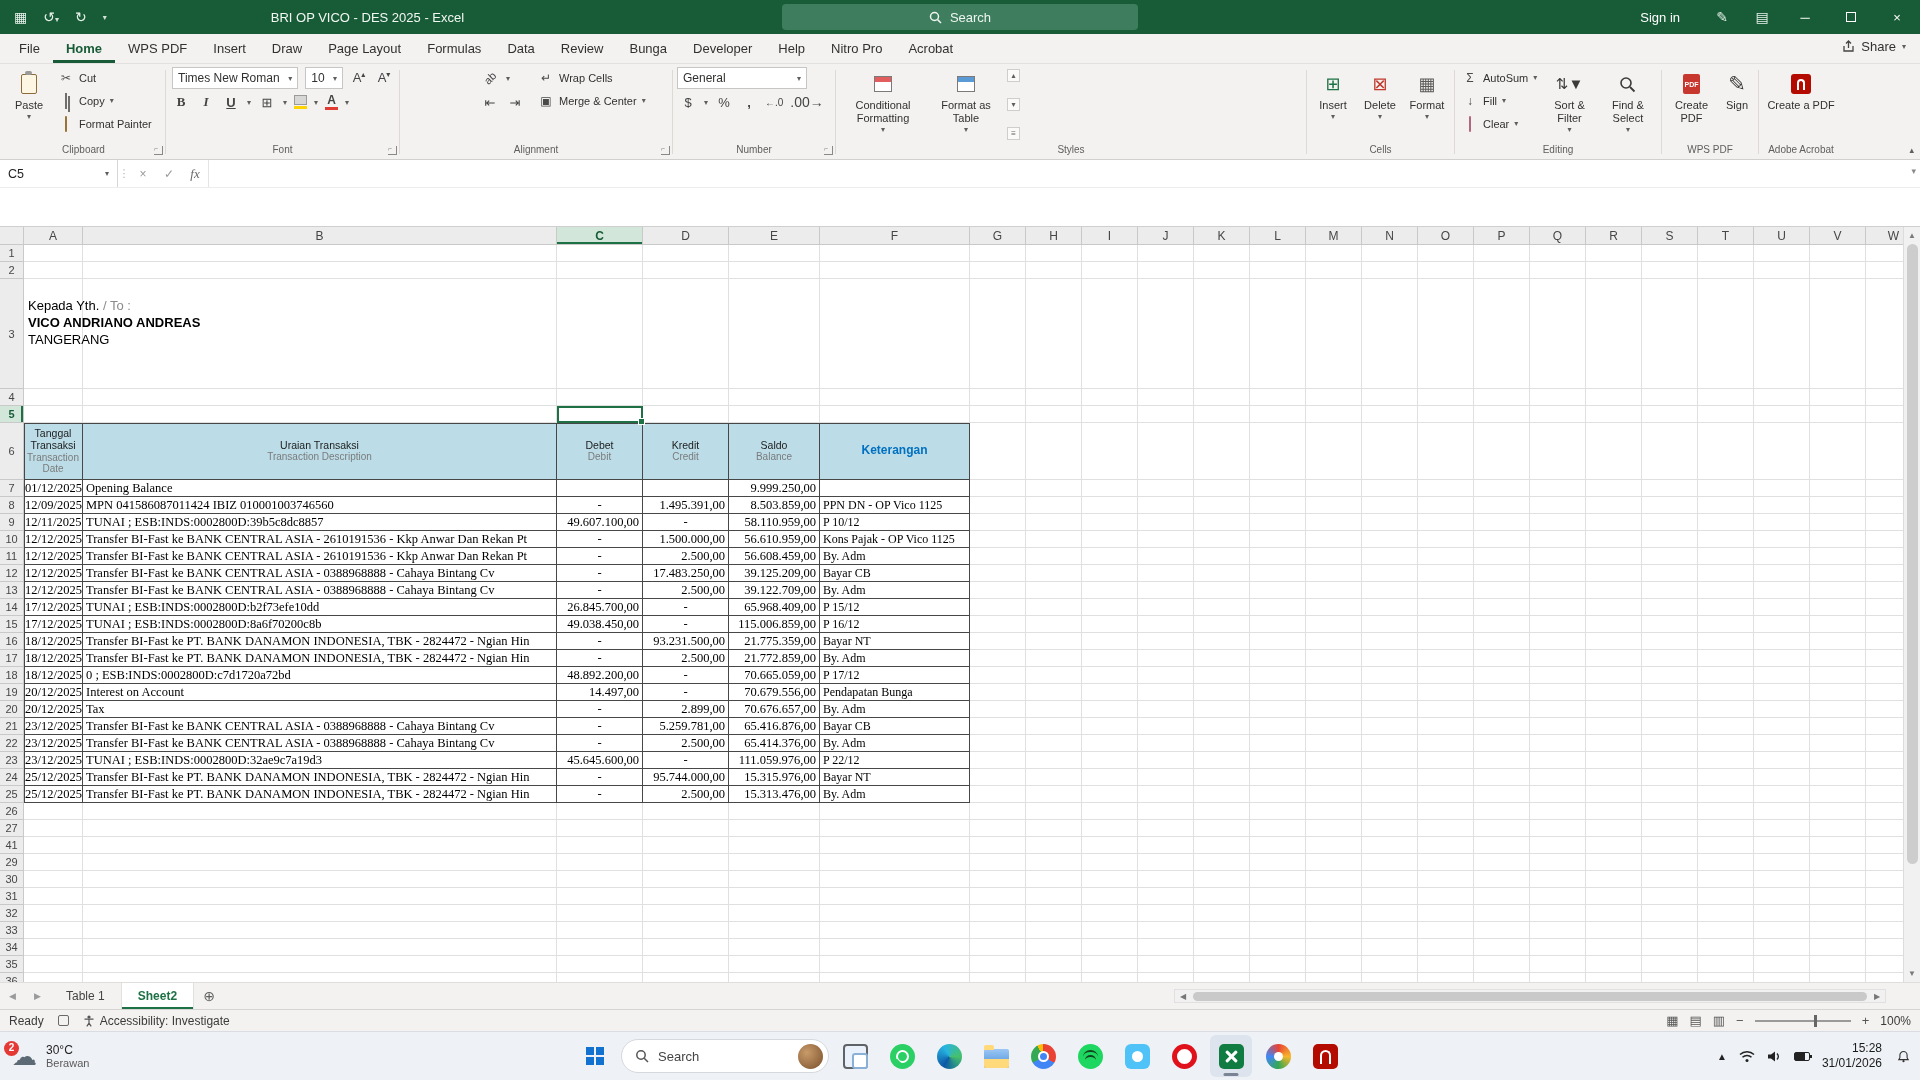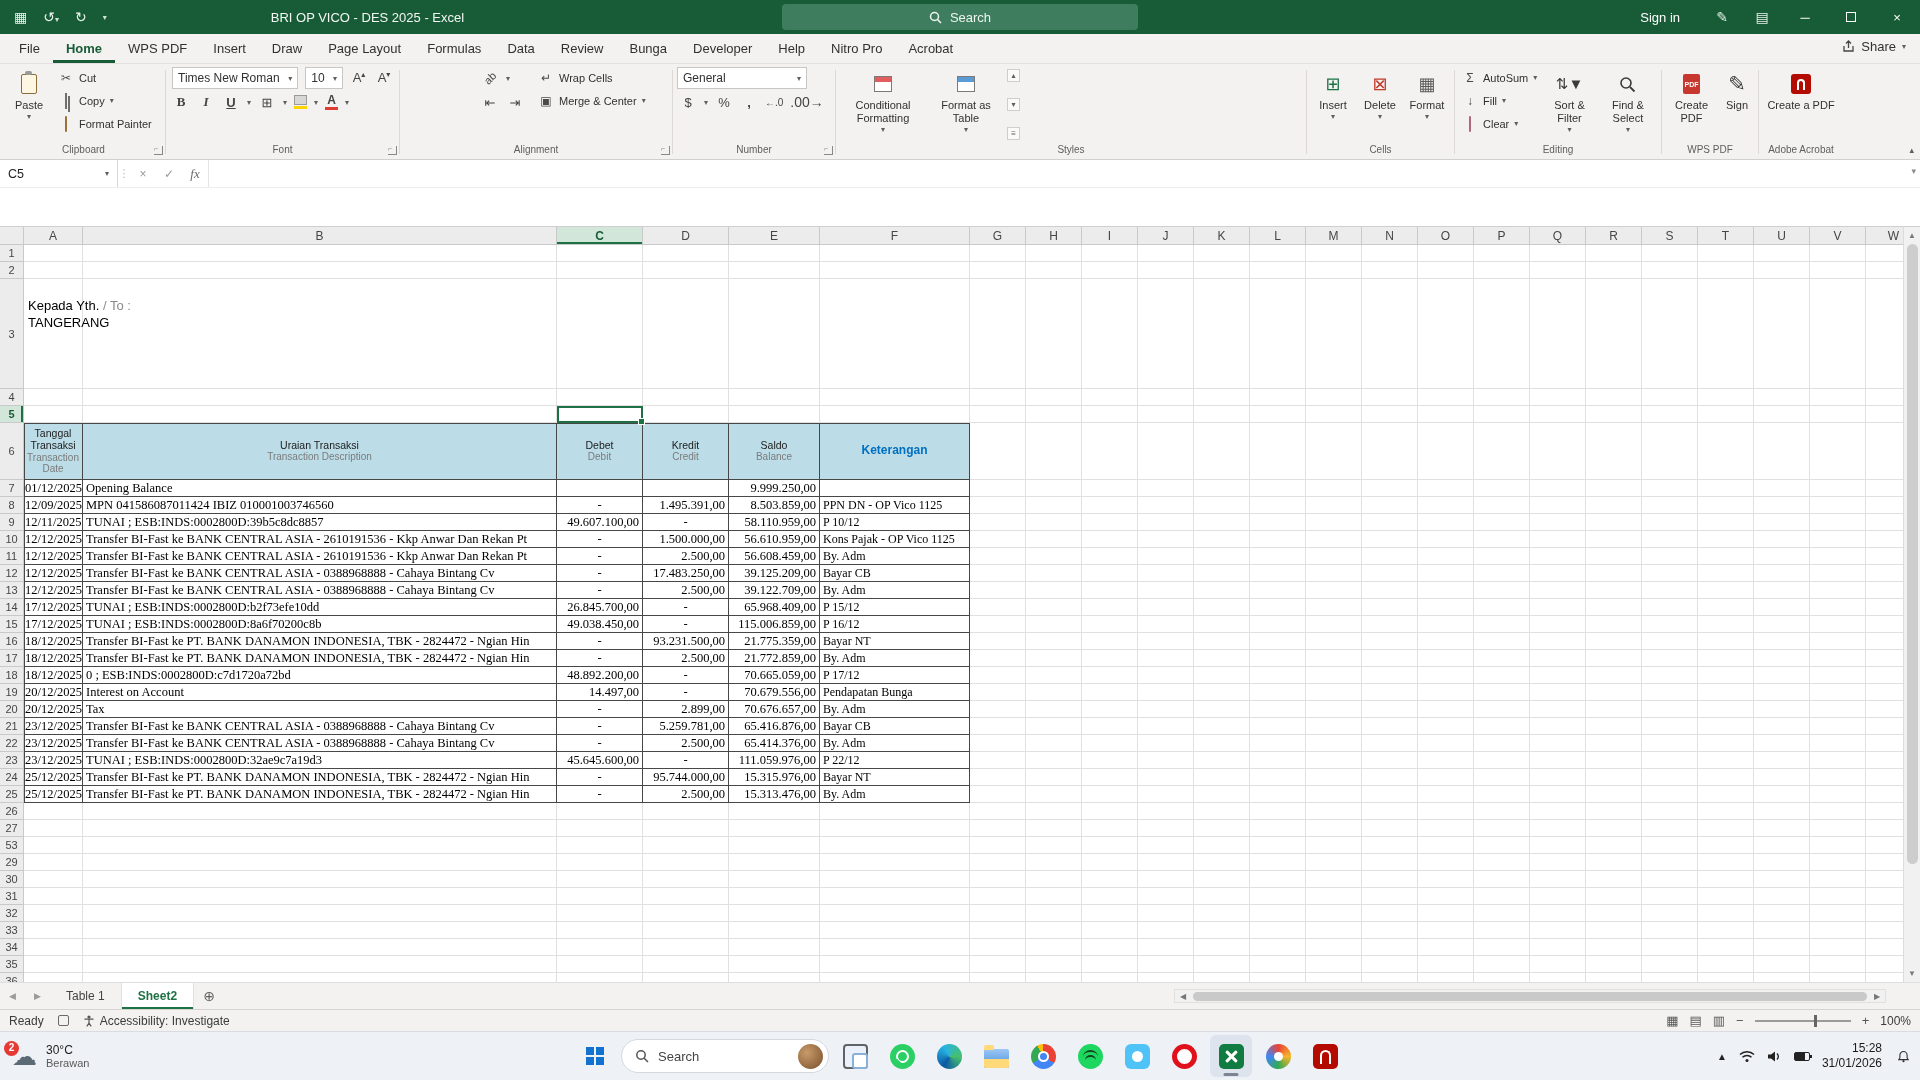--- a/index.html
+++ b/index.html
@@ -1244,21 +1244,21 @@
           <div class="cell" style="width: 56px; flex-basis: 56px;"></div>
           <div class="cell" style="width: 56px; flex-basis: 56px;"></div>
           <div class="cell" style="width: 56px; flex-basis: 56px;"></div>
           <div class="cell" style="width: 56px; flex-basis: 56px;"></div>
           <div class="cell" style="width: 56px; flex-basis: 56px;"></div>
           <div class="cell" style="width: 56px; flex-basis: 56px;"></div>
           <div class="cell" style="width: 56px; flex-basis: 56px;"></div>
           <div class="cell" style="width: 56px; flex-basis: 56px;"></div>
         </div>
         <div class="grow" style="height: 17px;">
-          <div class="rowhdr">53</div>
+          <div class="rowhdr">41</div>
           <div class="cell" style="width: 59px; flex-basis: 59px;"></div>
           <div class="cell" style="width: 474px; flex-basis: 474px;"></div>
           <div class="cell" style="width: 86px; flex-basis: 86px;"></div>
           <div class="cell" style="width: 86px; flex-basis: 86px;"></div>
           <div class="cell" style="width: 91px; flex-basis: 91px;"></div>
           <div class="cell" style="width: 150px; flex-basis: 150px;"></div>
           <div class="cell" style="width: 56px; flex-basis: 56px;"></div>
           <div class="cell" style="width: 56px; flex-basis: 56px;"></div>
           <div class="cell" style="width: 56px; flex-basis: 56px;"></div>
           <div class="cell" style="width: 56px; flex-basis: 56px;"></div>
@@ -1479,20 +1479,21 @@
           <div class="cell" style="width: 56px; flex-basis: 56px;"></div>
           <div class="cell" style="width: 56px; flex-basis: 56px;"></div>
           <div class="cell" style="width: 56px; flex-basis: 56px;"></div>
           <div class="cell" style="width: 56px; flex-basis: 56px;"></div>
           <div class="cell" style="width: 56px; flex-basis: 56px;"></div>
           <div class="cell" style="width: 56px; flex-basis: 56px;"></div>
           <div class="cell" style="width: 56px; flex-basis: 56px;"></div>
         </div>
         <div class="addr">
           <div><span>Kepada Yth.</span><span class="gray"> / To :</span></div>
+          <div class="nm">VICO ANDRIANO ANDREAS</div>
           <div>TANGERANG</div>
         </div>
         <div class="sel-box" style="left: 557px; top: 161px; width: 86px; height: 17px;"></div>
       </div>
     <div class="vscroll">
       <div class="vs-btn">▲</div>
       <div class="vs-thumb"></div>
       <div class="vs-fill"></div>
       <div class="vs-btn">▼</div>
     </div>

